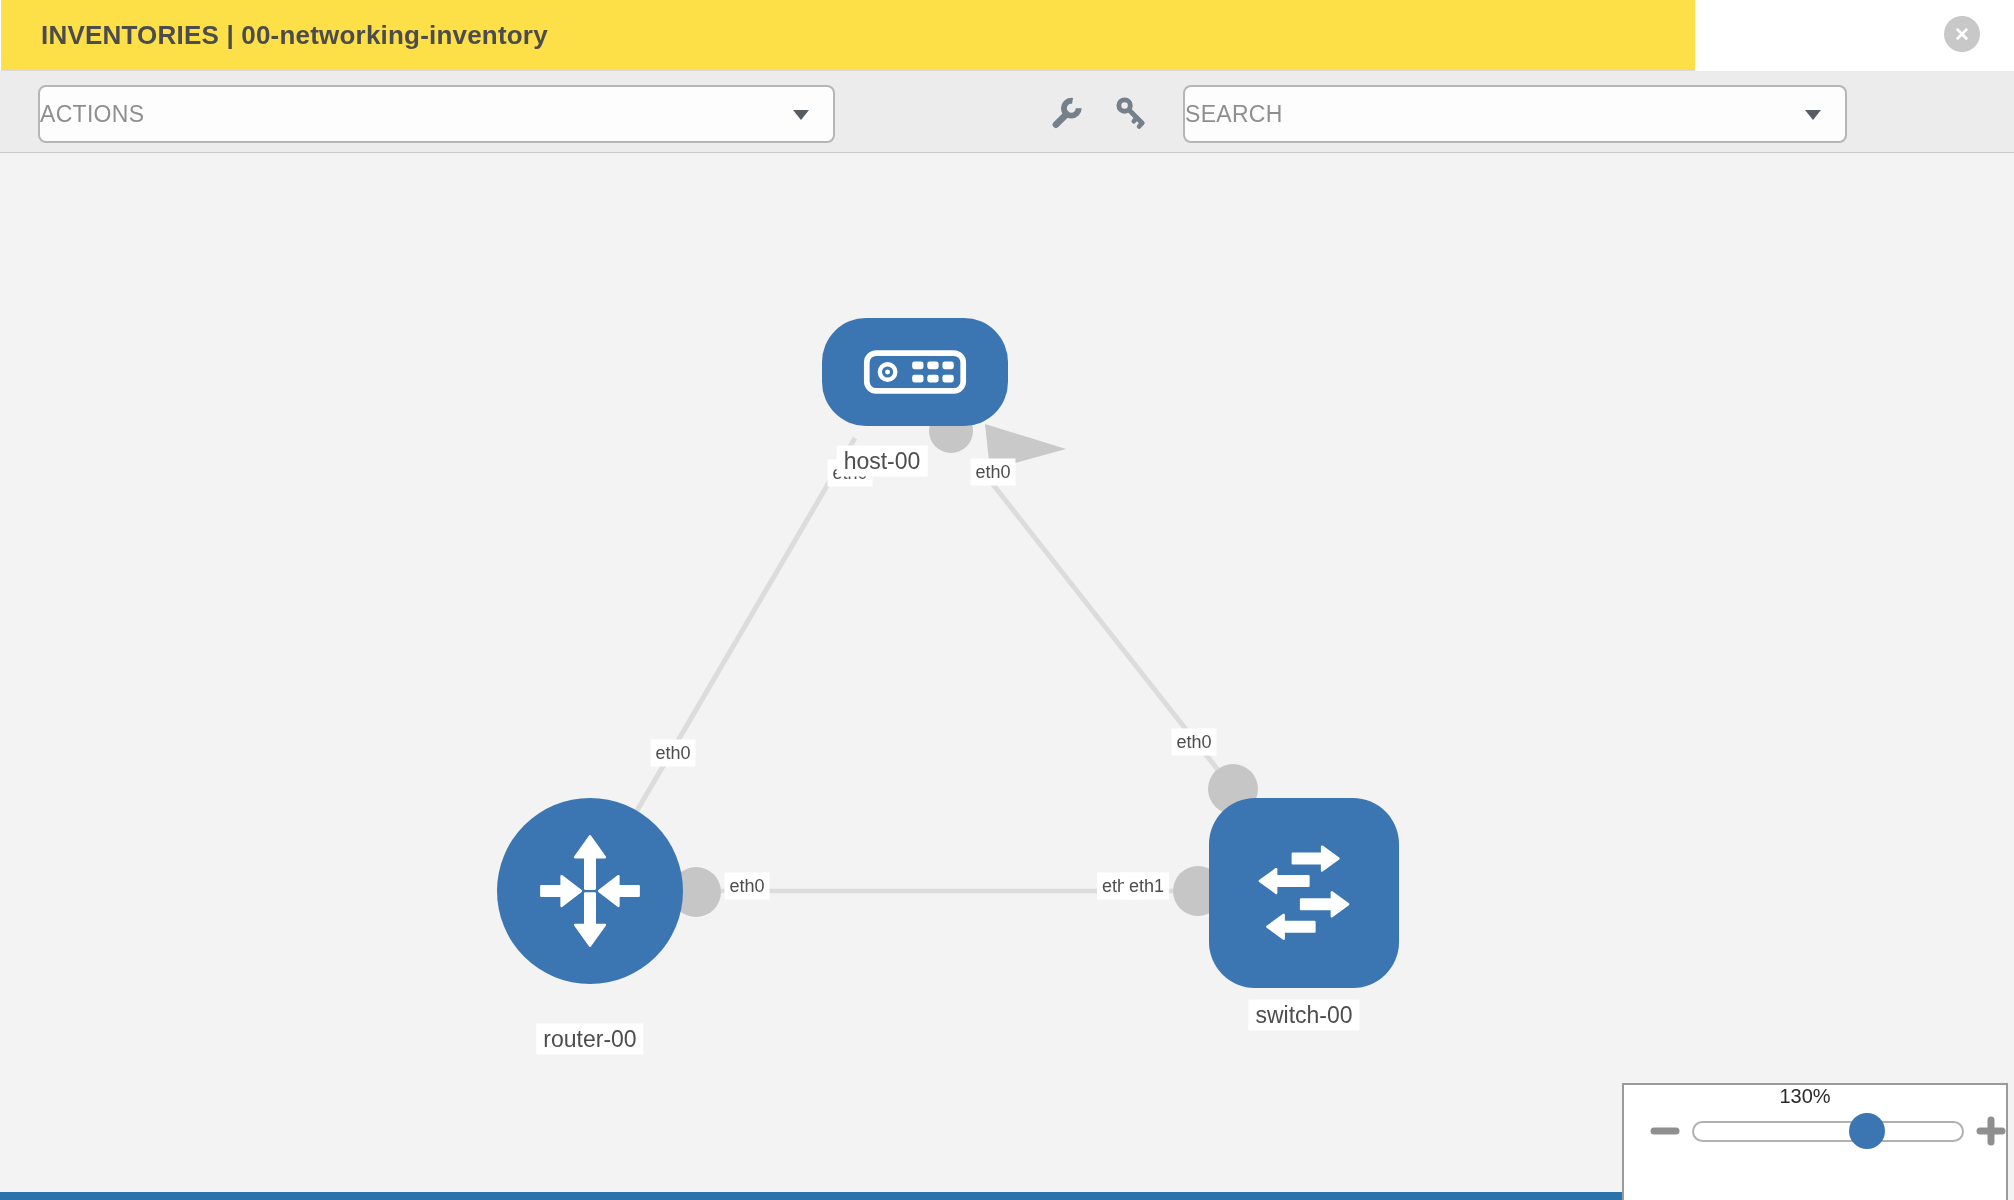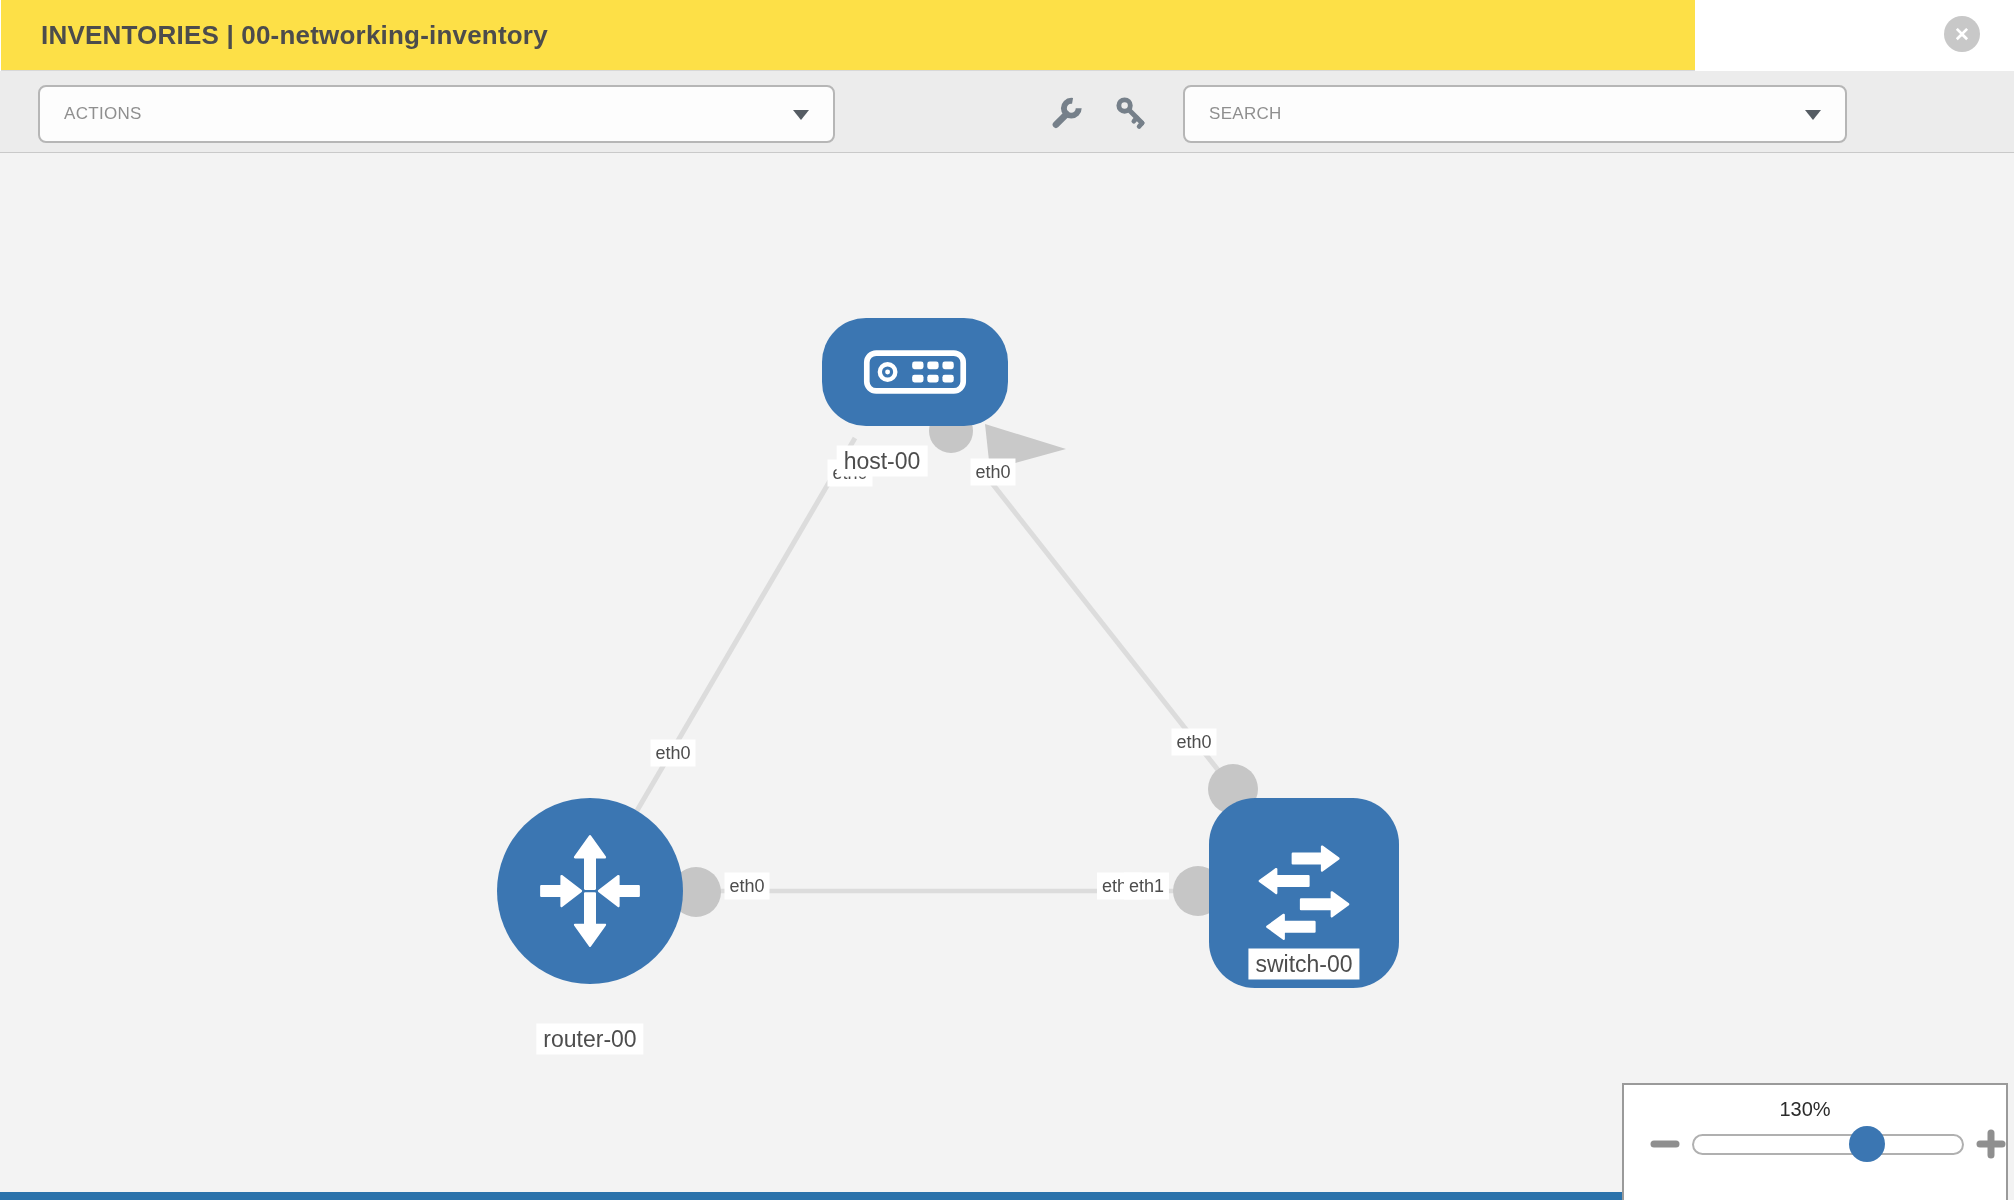--- a/index.html
+++ b/index.html
@@ -8,51 +8,51 @@
     font-family:"Liberation Sans","DejaVu Sans",sans-serif;position:relative;
   }
   
   .header{position:absolute;left:1px;top:0;width:1694px;height:70px;background:#fde047;border-bottom:1px solid #d8d8d8;}
   .header .title{position:absolute;left:40px;top:0;line-height:70px;font-size:26px;font-weight:bold;color:#4c4c4c;letter-spacing:.2px;}
   .close-btn{position:absolute;left:1943px;top:16px;width:36px;height:36px;border-radius:50%;background:#c8c8c8;border:none;cursor:pointer;display:flex;align-items:center;justify-content:center;padding:0;}
   .close-btn span{color:#ffffff;font-size:19px;font-weight:bold;line-height:1;}
   
   .toolbar{position:absolute;left:0;top:71px;width:2014px;height:81px;background:#ececec;border-bottom:2px solid #c9c9c9;}
   .select-box{position:absolute;top:14px;height:58px;background:#fdfdfd;border:2px solid #b6b6b6;border-radius:8px;box-sizing:border-box;cursor:pointer;display:flex;align-items:center;}
-  .select-box .sel-label{font-size:17px;color:#8f8f8f;padding-left:24px;letter-spacing:.3px;}
+  .select-box .sel-label{font-size:23px;color:#8f8f8f;letter-spacing:.3px;}
   .caret{position:absolute;right:24px;top:50%;margin-top:-4px;width:0;height:0;border-left:8px solid transparent;border-right:8px solid transparent;border-top:10px solid #555c63;}
   .sel-actions{left:38px;width:797px;}
   .sel-search{left:1183px;width:664px;}
   .tool-icon{position:absolute;top:24px;width:36px;height:36px;background:none;border:none;padding:0;cursor:pointer;}
   .tool-wrench{left:1048px;}
   .tool-key{left:1114px;}
   
   .canvas{position:absolute;left:0;top:153px;width:2014px;height:1047px;background:#f3f3f3;}
   .net-svg{position:absolute;left:0;top:0;}
   .node{position:absolute;background:#3b76b2;display:flex;align-items:center;justify-content:center;z-index:3;cursor:pointer;}
   .node-host{left:822px;top:165px;width:186px;height:108px;border-radius:44px;}
   .node-router{left:497px;top:645px;width:186px;height:186px;border-radius:50%;}
   .node-switch{left:1209px;top:645px;width:190px;height:190px;border-radius:46px;}
   .net-label{position:absolute;transform:translate(-50%,-50%);background:#ffffff;color:#4d4d4d;white-space:nowrap;z-index:4;}
   .node-label{font-size:23px;padding:2px 7px;z-index:5;}
   .if-label{font-size:18px;padding:3px 5px;}
   .lbl-host{left:882px;top:308px;}
   .lbl-router{left:590px;top:886px;}
-  .lbl-switch{left:1304px;top:811px;}
+  .lbl-switch{left:1304px;top:862px;}
   .if-host-left{left:850px;top:320px;}
   .if-host-right{left:993px;top:319px;}
   .if-router-top{left:673px;top:600px;}
   .if-switch-top{left:1194px;top:589px;}
   .if-router-right{left:747px;top:733px;}
   .if-overlap{left:1133px;top:733px;transform:translate(-50%,-50%);position:absolute;display:flex;z-index:4;}
   .if-overlap .if-label{position:static;transform:none;}
   .if-overlap .over{margin-left:-18px;}
   
   .zoom-panel{position:absolute;left:1622px;top:1083px;width:386px;height:130px;background:#ffffff;border:2px solid #9a9a9a;box-sizing:border-box;z-index:6;}
-  .zoom-level{text-align:center;font-size:20px;color:#2b2b2b;margin-top:13px;margin-left:-20px;}
+  .zoom-level{text-align:center;font-size:20px;color:#2b2b2b;margin-top:0;margin-left:-20px;}
   .zoom-row{display:flex;align-items:center;margin-top:8px;padding-left:26px;}
   .zoom-btn{background:none;border:none;padding:0;cursor:pointer;width:30px;height:30px;}
   .slider{position:relative;width:268px;height:17px;border:2px solid #b0b0b0;border-radius:11px;background:#ffffff;margin:0 12px;cursor:pointer;}
   .slider-handle{position:absolute;top:50%;left:64.5%;width:36px;height:36px;margin:-18px 0 0 -18px;border-radius:50%;background:#3b76b2;cursor:grab;}
   .bottom-strip{position:absolute;left:0;top:1192px;width:1622px;height:8px;background:#2a72ab;z-index:5;}
 </style>
 </head>
 <body>
 
 <div class="header">

